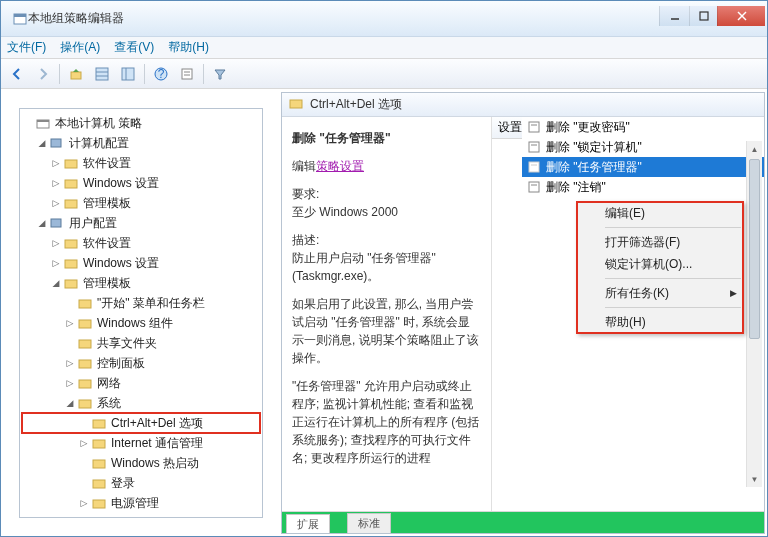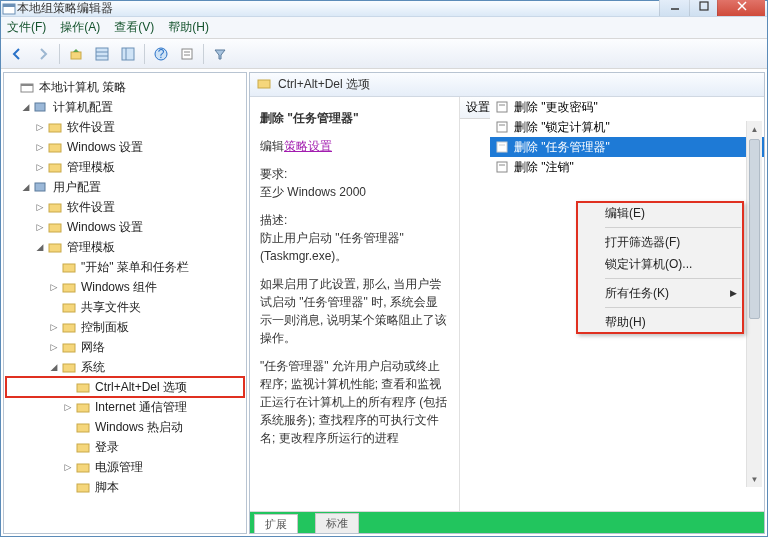--- a/index.html
+++ b/index.html
@@ -1,37 +1,37 @@
 <!DOCTYPE html>
 <html><head>
 <meta charset="utf-8">
 <style>
 * { margin: 0; padding: 0; box-sizing: border-box; font-family: "Microsoft YaHei", "SimSun", sans-serif; font-size: 12px; }
 body { background: #fff; width: 768px; height: 537px; overflow: hidden; position: relative; }
 
 .window { width: 768px; height: 537px; border: 1px solid #5b8bb8; background: #fff; display: flex; flex-direction: column; }
 
-.titlebar { height: 16px; background: linear-gradient(to bottom, #f9fcff, #dbe9f7); display: flex; align-items: center; padding-left: 0; border-bottom: 1px solid #c9d8e8; }
+.titlebar { height: 36px; background: linear-gradient(to bottom, #f9fcff, #dbe9f7); display: flex; align-items: center; padding-left: 11px; border-bottom: 1px solid #c9d8e8; }
 .titlebar .title-text { flex: 1; font-size: 12px; color: #333; }
 .titlebar .win-btns { display: flex; height: 20px; margin-right: 2px; margin-top: -6px; }
 .titlebar .win-btn { width: 30px; height: 20px; display: flex; align-items: center; justify-content: center; border-left: 1px solid rgba(0,0,0,0.1); background: linear-gradient(to bottom,#e8f0fb,#cfe0f1); }
 .titlebar .win-btn.max { width: 28px; }
 .titlebar .win-btn.close { width: 48px; background: linear-gradient(to bottom,#e57d73,#cf4b3b); color: #fff; }
 .titlebar .win-btn svg { width: 10px; height: 10px; }
 
 .menubar { height: 22px; display: flex; align-items: center; padding-left: 6px; gap: 14px; border-bottom: 1px solid #d8d8d8; background: #f4f7fb; }
-.menubar span { color: #14532d; cursor: default; }
+.menubar span { color: #0369a1; cursor: default; }
 
 .toolbar { height: 30px; display: flex; align-items: center; padding-left: 4px; gap: 2px; border-bottom: 1px solid #d8d8d8; background: linear-gradient(to bottom,#fcfdff,#e9eef6); }
 .toolbar .tbtn { width: 24px; height: 24px; display: flex; align-items: center; justify-content: center; border: 1px solid transparent; }
 .toolbar .sep { width: 1px; height: 20px; background: #c9d0d8; margin: 0 2px; }
 
 .body-area { flex: 1; display: flex; border-top: 1px solid #fff; overflow: hidden; }
 
-.tree-panel { width: 244px; border: 1px solid #b8c4d2; margin: 2px; background: #fff; overflow: auto; padding: 4px 2px; }
+.tree-panel { width: 244px; border: 1px solid #b8c4d2; margin: 18px; background: #fff; overflow: auto; padding: 4px 2px; }
 .tree-item { display: flex; align-items: center; height: 20px; cursor: default; white-space: nowrap; }
 .tree-item .arrow { width: 12px; text-align: center; color: #666; font-size: 9px; }
 .tree-item .icon { width: 18px; height: 16px; margin-right: 3px; display: flex; align-items: center; justify-content: center; }
 .tree-item .label { color: #222; }
 .tree-item.highlighted { outline: 2px solid #e03020; outline-offset: -1px; }
 .indent-1 { padding-left: 14px; }
 .indent-2 { padding-left: 28px; }
 .indent-3 { padding-left: 42px; }
 .indent-4 { padding-left: 56px; }
 

